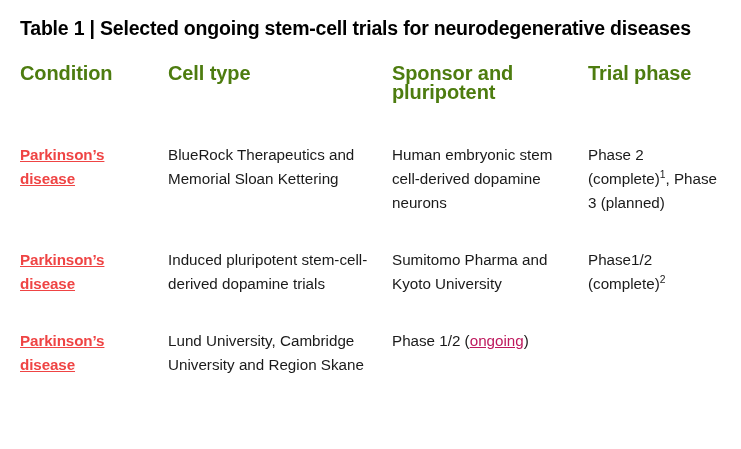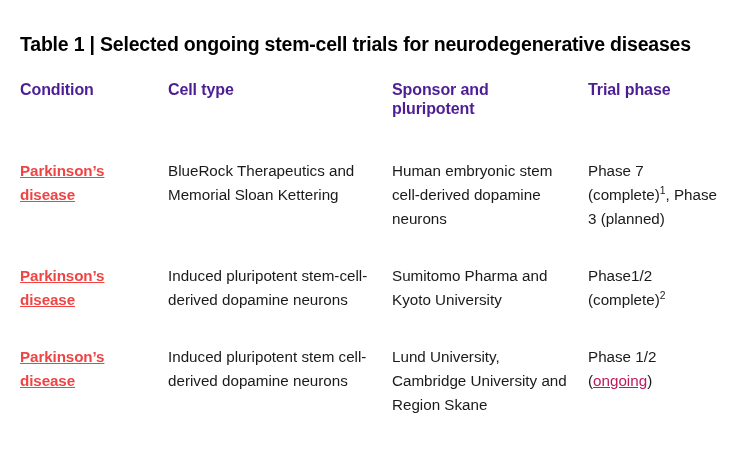--- a/index.html
+++ b/index.html
@@ -14,21 +14,21 @@
     font-family: "Liberation Sans", sans-serif;
     color: #000000;
     -webkit-font-smoothing: antialiased;
   }
 
   .table-figure {
     position: relative;
     width: 741px;
     height: 449px;
     box-sizing: border-box;
-    padding: 16px 20px;
+    padding: 0 20px;
   }
 
   
   .table-title {
     font-size: 19.5px;
     font-weight: bold;
     line-height: 26px;
     letter-spacing: -0.2px;
     color: #000000;
     padding-top: 15px;
@@ -39,25 +39,25 @@
   .row {
     display: grid;
     grid-template-columns: 148px 224px 196px 153px;
     column-gap: 0px;
   }
 
   .header-row {
     margin-top: 23px;
   }
   .header-cell {
-    font-size: 16px;
+    font-size: 20px;
     font-weight: bold;
     line-height: 19px;
     letter-spacing: -0.1px;
-    color: #4c1d95;
+    color: #4d7c0f;
     padding-right: 14px;
     box-sizing: border-box;
   }
 
   .data-row {
     margin-top: 33px;
   }
   .data-row.first-data-row {
     margin-top: 41px;
   }
@@ -101,30 +101,29 @@
     <div class="header-cell">Condition</div>
     <div class="header-cell">Cell type</div>
     <div class="header-cell">Sponsor and pluripotent</div>
     <div class="header-cell">Trial phase</div>
   </div>
 
   <div class="row data-row first-data-row">
     <div class="cell condition">Parkinson’s disease</div>
     <div class="cell">BlueRock Therapeutics and Memorial Sloan Kettering</div>
     <div class="cell">Human embryonic stem cell-derived dopamine neurons</div>
-    <div class="cell"><span>Phase 7 (complete)</span><sup>1</sup><span>, Phase 3 (planned)</span></div>
+    <div class="cell"><span>Phase 2 (complete)</span><sup>1</sup><span>, Phase 3 (planned)</span></div>
   </div>
 
   <div class="row data-row">
     <div class="cell condition">Parkinson’s disease</div>
-    <div class="cell">Induced pluripotent stem-cell-derived dopamine neurons</div>
+    <div class="cell">Induced pluripotent stem-cell-derived dopamine trials</div>
     <div class="cell">Sumitomo Pharma and Kyoto University</div>
     <div class="cell"><span>Phase1/2 (complete)</span><sup>2</sup><span></span></div>
   </div>
 
   <div class="row data-row">
     <div class="cell condition">Parkinson’s disease</div>
-    <div class="cell">Induced pluripotent stem cell-derived dopamine neurons</div>
     <div class="cell">Lund University, Cambridge University and Region Skane</div>
     <div class="cell"><span>Phase 1/2 (</span><a class="link">ongoing</a><span>)</span></div>
   </div>
 
 </div>
 
 </body></html>

